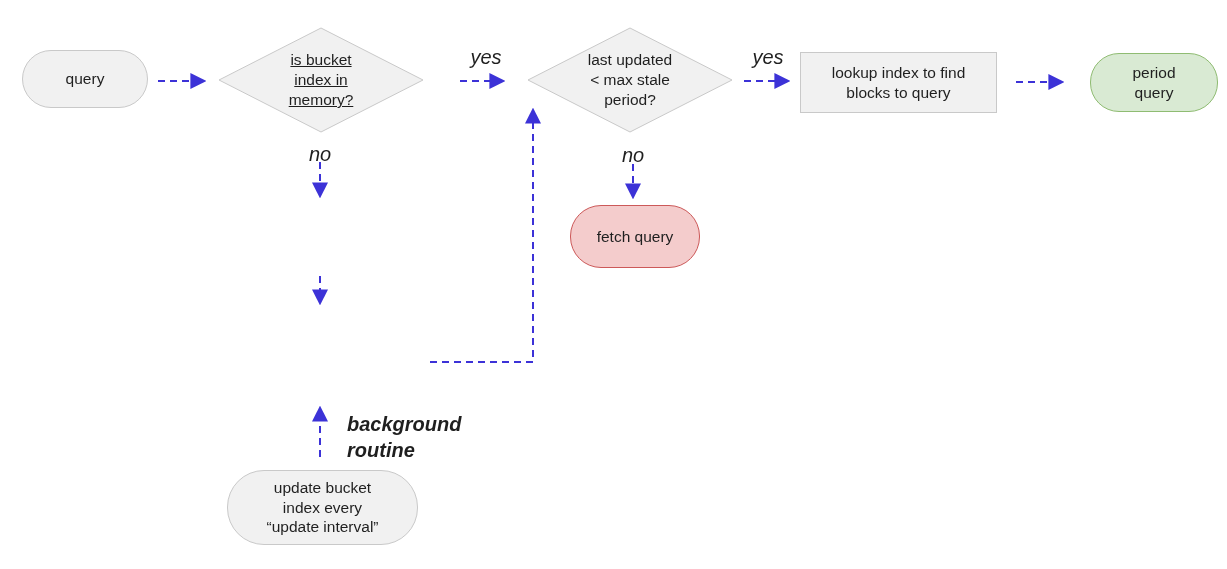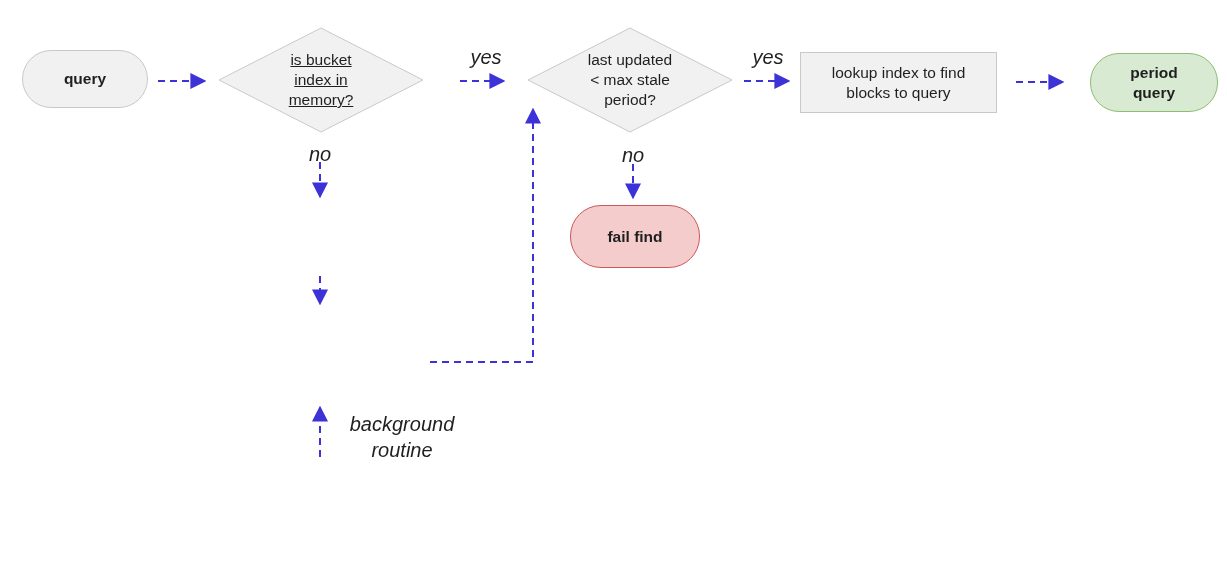--- a/index.html
+++ b/index.html
@@ -43,21 +43,20 @@
     color: var(--text, #1f1f1f);
   }
   .node.rect {
     background: var(--gray-fill, #f1f1f1);
     border: 1px solid var(--gray-border, #c9c9c9);
   }
   .node.oval {
     background: var(--gray-fill, #f1f1f1);
     border: 1px solid var(--gray-border, #c9c9c9);
     border-radius: 40px;
-    font-weight: bold;
   }
   .node.oval.green {
     background: var(--green-fill, #d9ead3);
     border-color: var(--green-border, #8fbc72);
   }
   .node.oval.red {
     background: var(--red-fill, #f4cccc);
     border-color: var(--red-border, #cc5959);
   }
   .node.diamond {
@@ -82,21 +81,21 @@
   }
   .edge-label {
     position: absolute;
     font-size: 20px;
     font-style: italic;
     text-align: center;
     white-space: pre-line;
     line-height: 1.32;
     color: var(--text, #1f1f1f);
   }
-  .edge-label.left-align { text-align: center; }
+  .edge-label.left-align { text-align: left; font-weight: bold; }
 </style>
 </head>
 <body>
 
 <div class="canvas">
 
   <svg class="edges" xmlns="http://www.w3.org/2000/svg">
     <defs>
       <marker id="arrow" viewBox="0 0 10 10" refX="8.5" refY="5" markerWidth="8" markerHeight="8" orient="auto-start-reverse">
         <path d="M0,0 L10,5 L0,10 z" class="arrowhead"></path>
@@ -141,23 +140,28 @@
   </div>
 
   <div class="node oval green" style="left:1090px; top:53px; width:128px; height:59px; border-radius:29px;">
     <span class="node-label">period
 query</span>
   </div>
 
 
 
   <div class="node oval red" style="left:570px; top:205px; width:130px; height:63px; border-radius:31px;">
-    <span class="node-label">fail find</span>
+    <span class="node-label">fetch query</span>
   </div>
 
+  <div class="node oval" style="left:227px; top:470px; width:191px; height:75px; border-radius:37px;">
+    <span class="node-label">update bucket
+index every
+“update interval”</span>
+  </div>
 
   <div class="edge-label" style="left:462px; top:44px; width:48px;">yes</div>
 
   <div class="edge-label" style="left:744px; top:44px; width:48px;">yes</div>
 
   <div class="edge-label" style="left:299px; top:141px; width:42px;">no</div>
 
   <div class="edge-label" style="left:612px; top:142px; width:42px;">no</div>
 
   <div class="edge-label left-align" style="left:347px; top:411px; width:110px;">background

